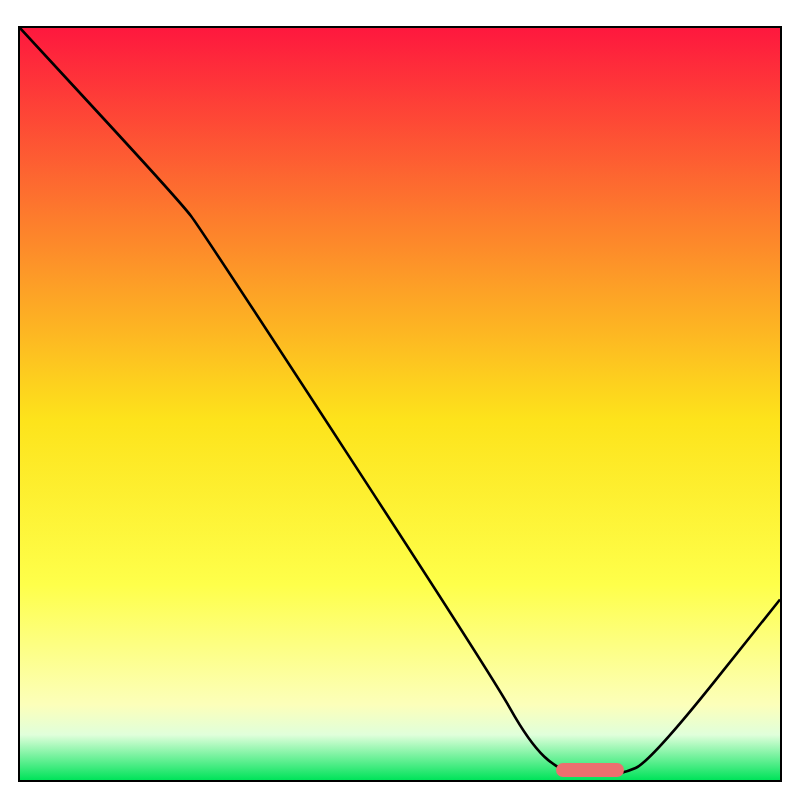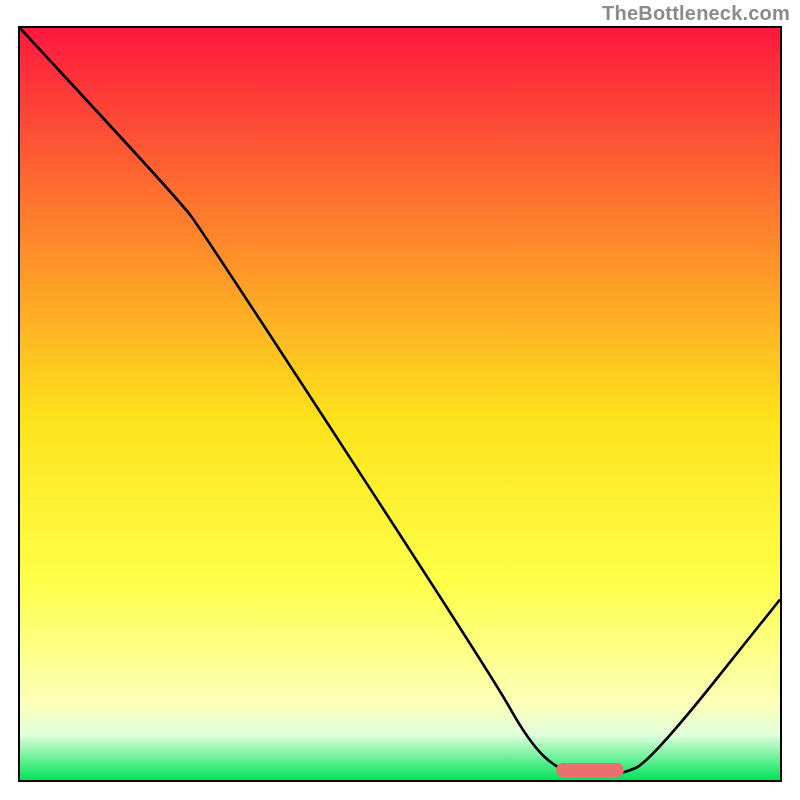--- a/index.html
+++ b/index.html
@@ -48,21 +48,20 @@
     background: #ec6f6f;
     border-radius: 8px;
     height: 14px;
   }
 </style>
 </head>
 <body>
 
 <div class="viewport">
 
-  <div class="attribution">TheBottleneck.com</div>
 
   <div class="plot-area">
 
     <svg class="svg-layer" viewBox="0 0 760 752" preserveAspectRatio="none">
       <defs>
         <linearGradient id="bg-grad" x1="0" y1="0" x2="0" y2="1">
           <stop id="g0" offset="0%" stop-color="#fe183e"></stop>
           <stop id="g1" offset="26%" stop-color="#fd7f2c"></stop>
           <stop id="g2" offset="52%" stop-color="#fde31b"></stop>
           <stop id="g3" offset="74%" stop-color="#feff4a"></stop>

